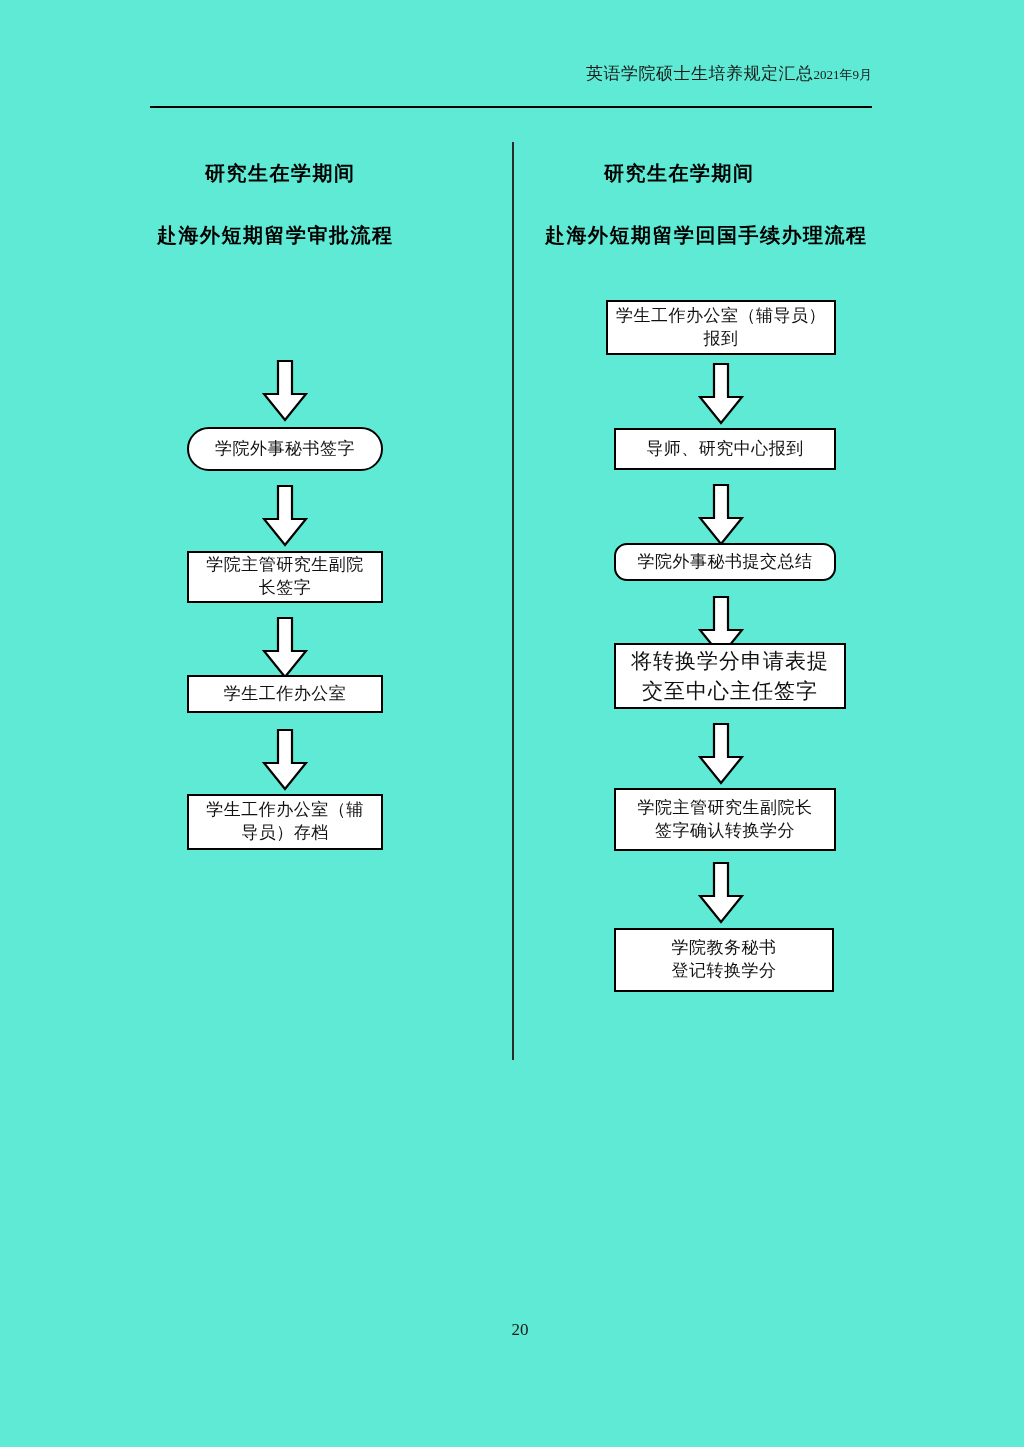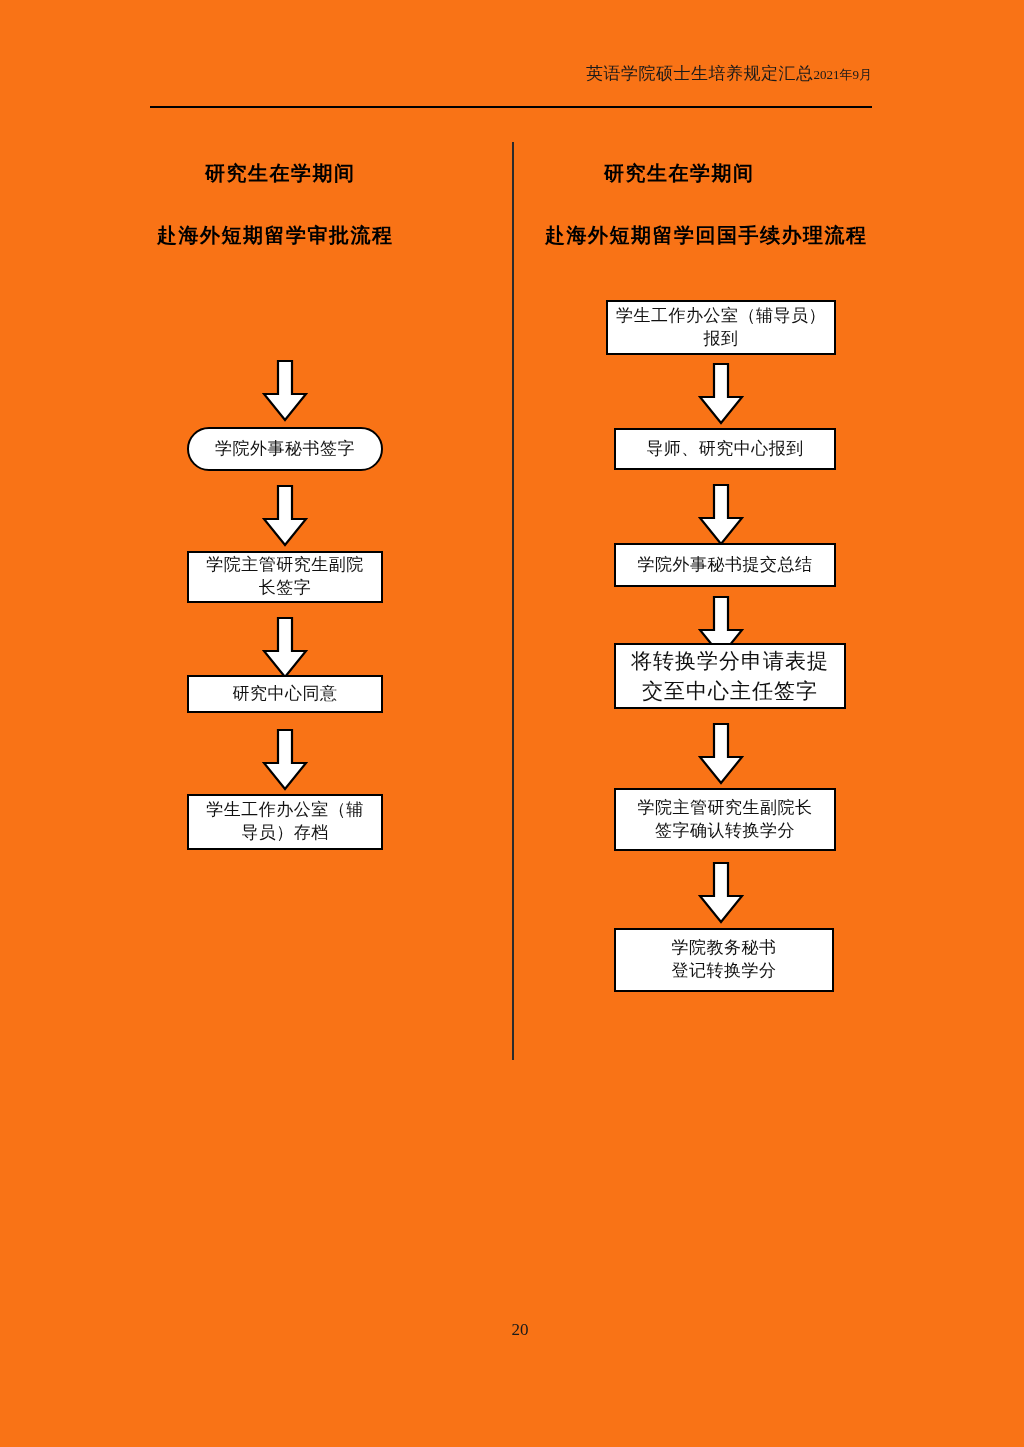--- a/index.html
+++ b/index.html
@@ -8,21 +8,21 @@
     background: #ffffff;
   }
   body {
     font-family: "Liberation Serif", "DejaVu Serif", serif;
     color: #000000;
   }
   #page {
     position: relative;
     width: 1024px;
     height: 1447px;
-    background: #f97316;
+    background: #5eead4;
     overflow: hidden;
   }
 
   
   .header-text {
     position: absolute;
     left: 150px;
     top: 62px;
     width: 722px;
     text-align: right;
@@ -144,21 +144,21 @@
 
   <div class="box" style="left:187px; top:551px; width:196px; height:52px; white-space:pre-line;">学院主管研究生副院
 长签字</div>
 
   <div class="arrow" style="left:262px; top:617px;">
     <svg width="46" height="62" viewBox="0 0 46 62">
       <polygon points="16,1 30,1 30,34 44,34 23,60 2,34 16,34" fill="#ffffff" stroke="#000000" stroke-width="2.2" stroke-linejoin="miter"></polygon>
     </svg>
   </div>
 
-  <div class="box" style="left:187px; top:675px; width:196px; height:38px;">研究中心同意</div>
+  <div class="box" style="left:187px; top:675px; width:196px; height:38px;">学生工作办公室</div>
 
   <div class="arrow" style="left:262px; top:729px;">
     <svg width="46" height="62" viewBox="0 0 46 62">
       <polygon points="16,1 30,1 30,34 44,34 23,60 2,34 16,34" fill="#ffffff" stroke="#000000" stroke-width="2.2" stroke-linejoin="miter"></polygon>
     </svg>
   </div>
 
   <div class="box" style="left:187px; top:794px; width:196px; height:56px; white-space:pre-line;">学生工作办公室（辅
 导员）存档</div>
 
@@ -175,21 +175,21 @@
   </div>
 
   <div class="box" style="left:614px; top:428px; width:222px; height:42px;">导师、研究中心报到</div>
 
   <div class="arrow" style="left:698px; top:484px;">
     <svg width="46" height="62" viewBox="0 0 46 62">
       <polygon points="16,1 30,1 30,34 44,34 23,60 2,34 16,34" fill="#ffffff" stroke="#000000" stroke-width="2.2" stroke-linejoin="miter"></polygon>
     </svg>
   </div>
 
-  <div class="box" style="left:614px; top:543px; width:222px; height:44px;">学院外事秘书提交总结</div>
+  <div class="box" style="left:614px; top:543px; width:222px; height:38px;border-radius:13px;">学院外事秘书提交总结</div>
 
   <div class="arrow" style="left:698px; top:596px;">
     <svg width="46" height="62" viewBox="0 0 46 62">
       <polygon points="16,1 30,1 30,34 44,34 23,60 2,34 16,34" fill="#ffffff" stroke="#000000" stroke-width="2.2" stroke-linejoin="miter"></polygon>
     </svg>
   </div>
 
   <div class="box big" style="left:614px; top:643px; width:232px; height:66px; white-space:pre-line;">将转换学分申请表提
 交至中心主任签字</div>
 

